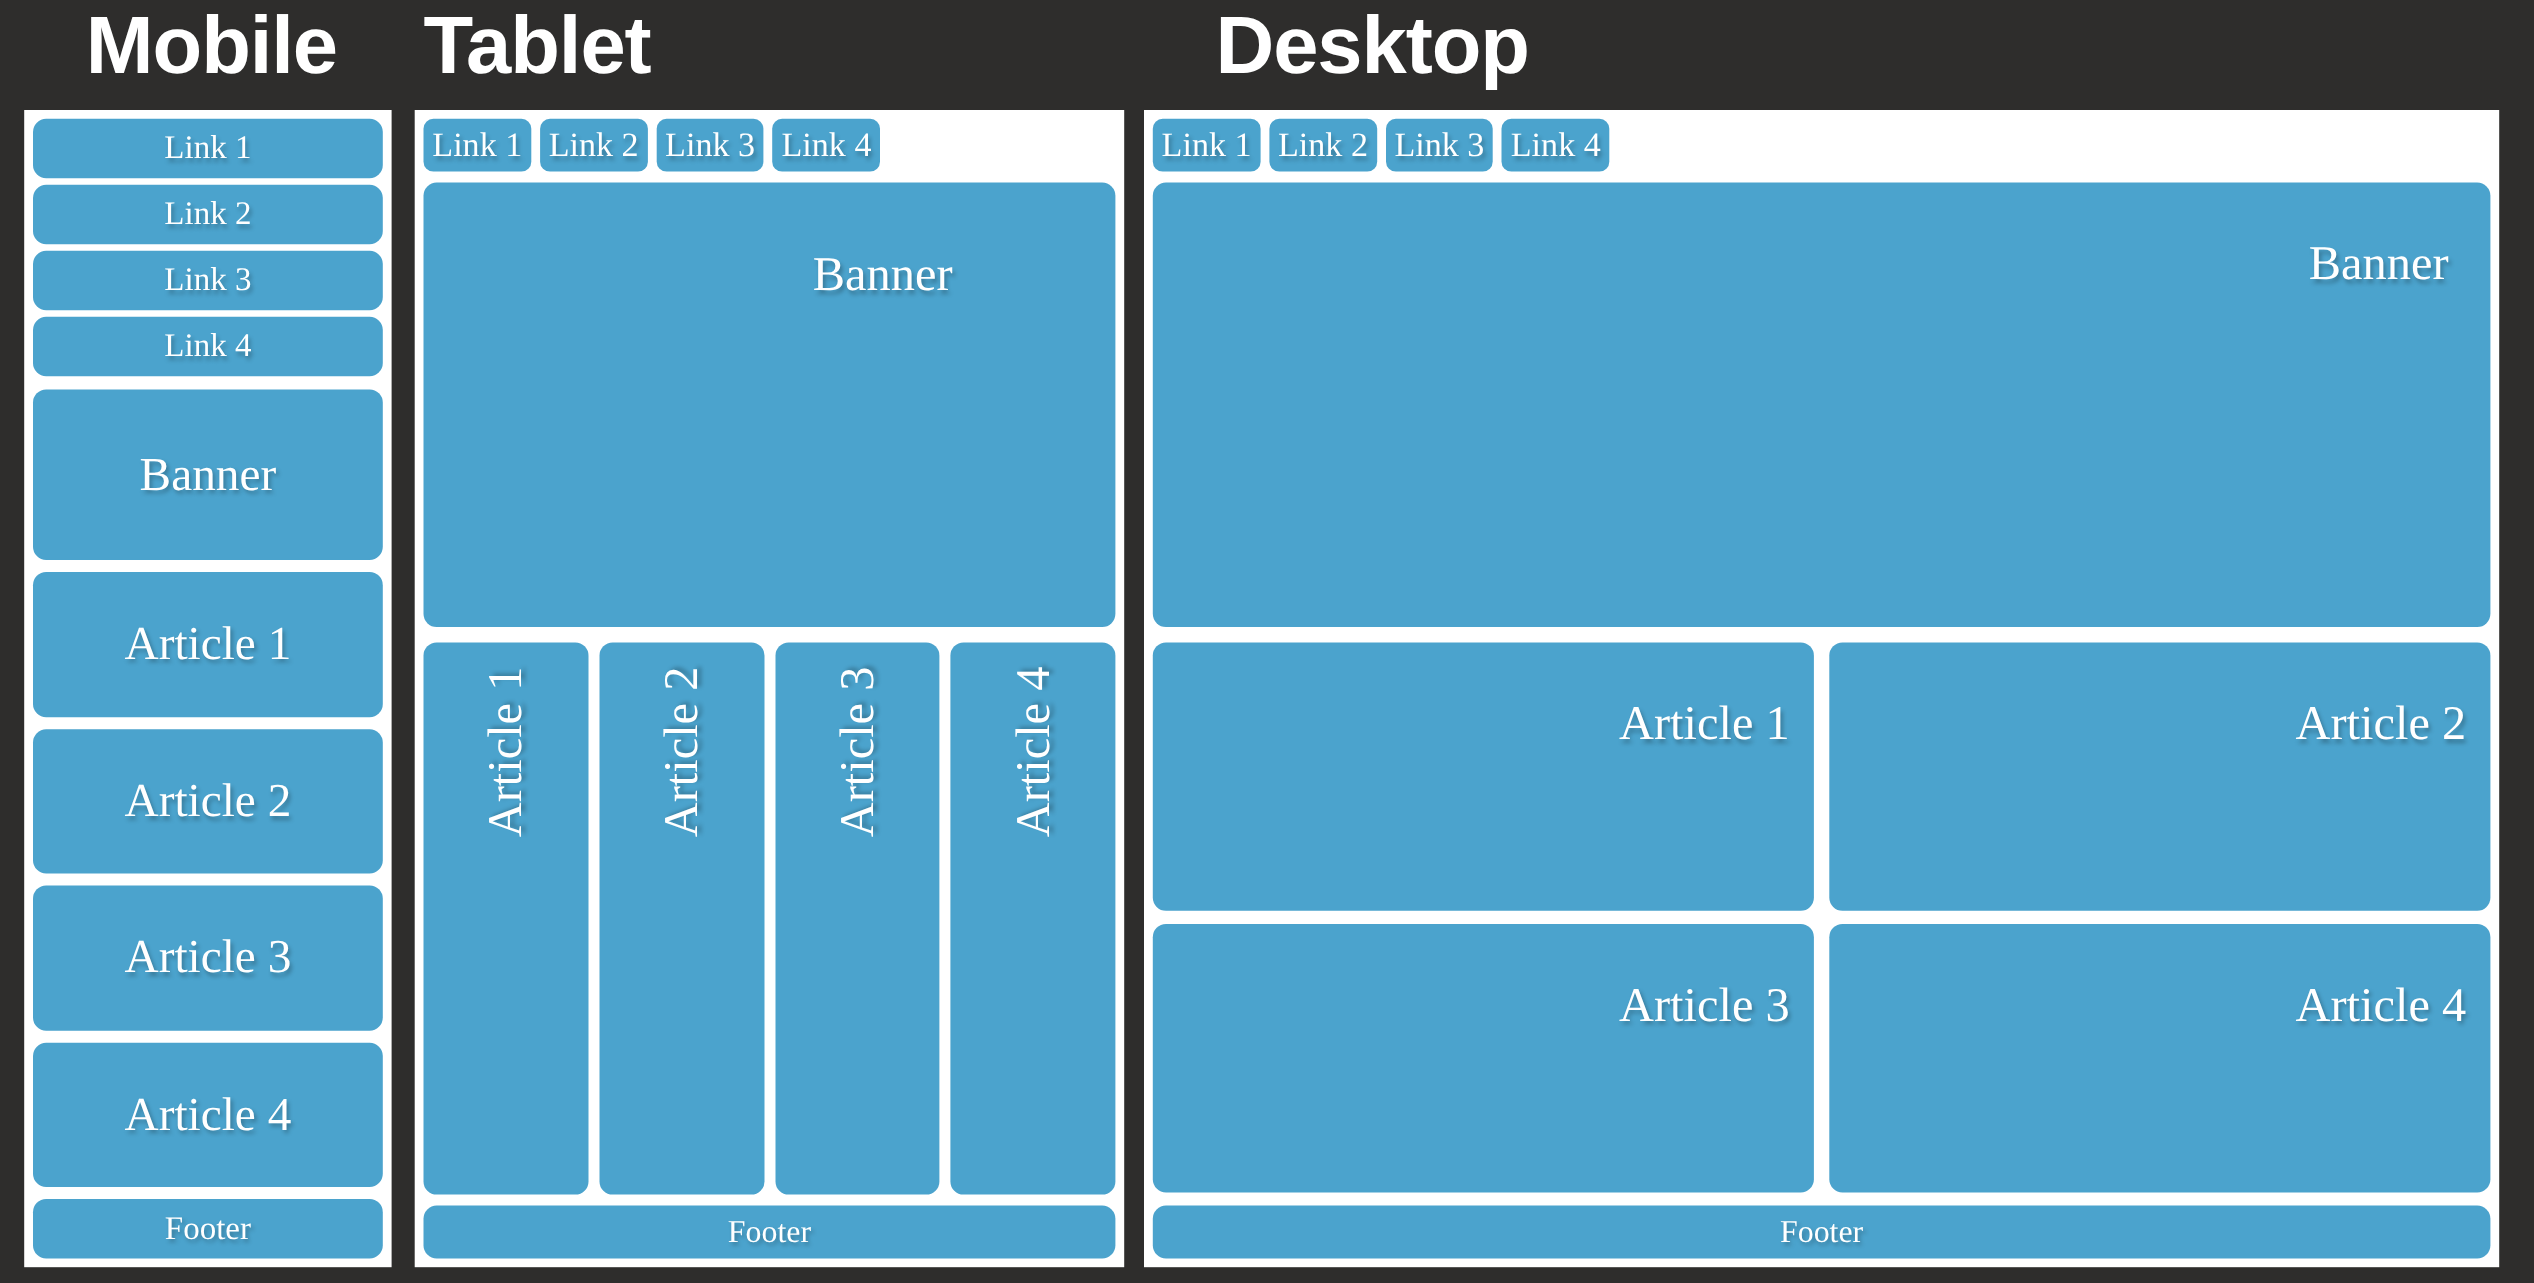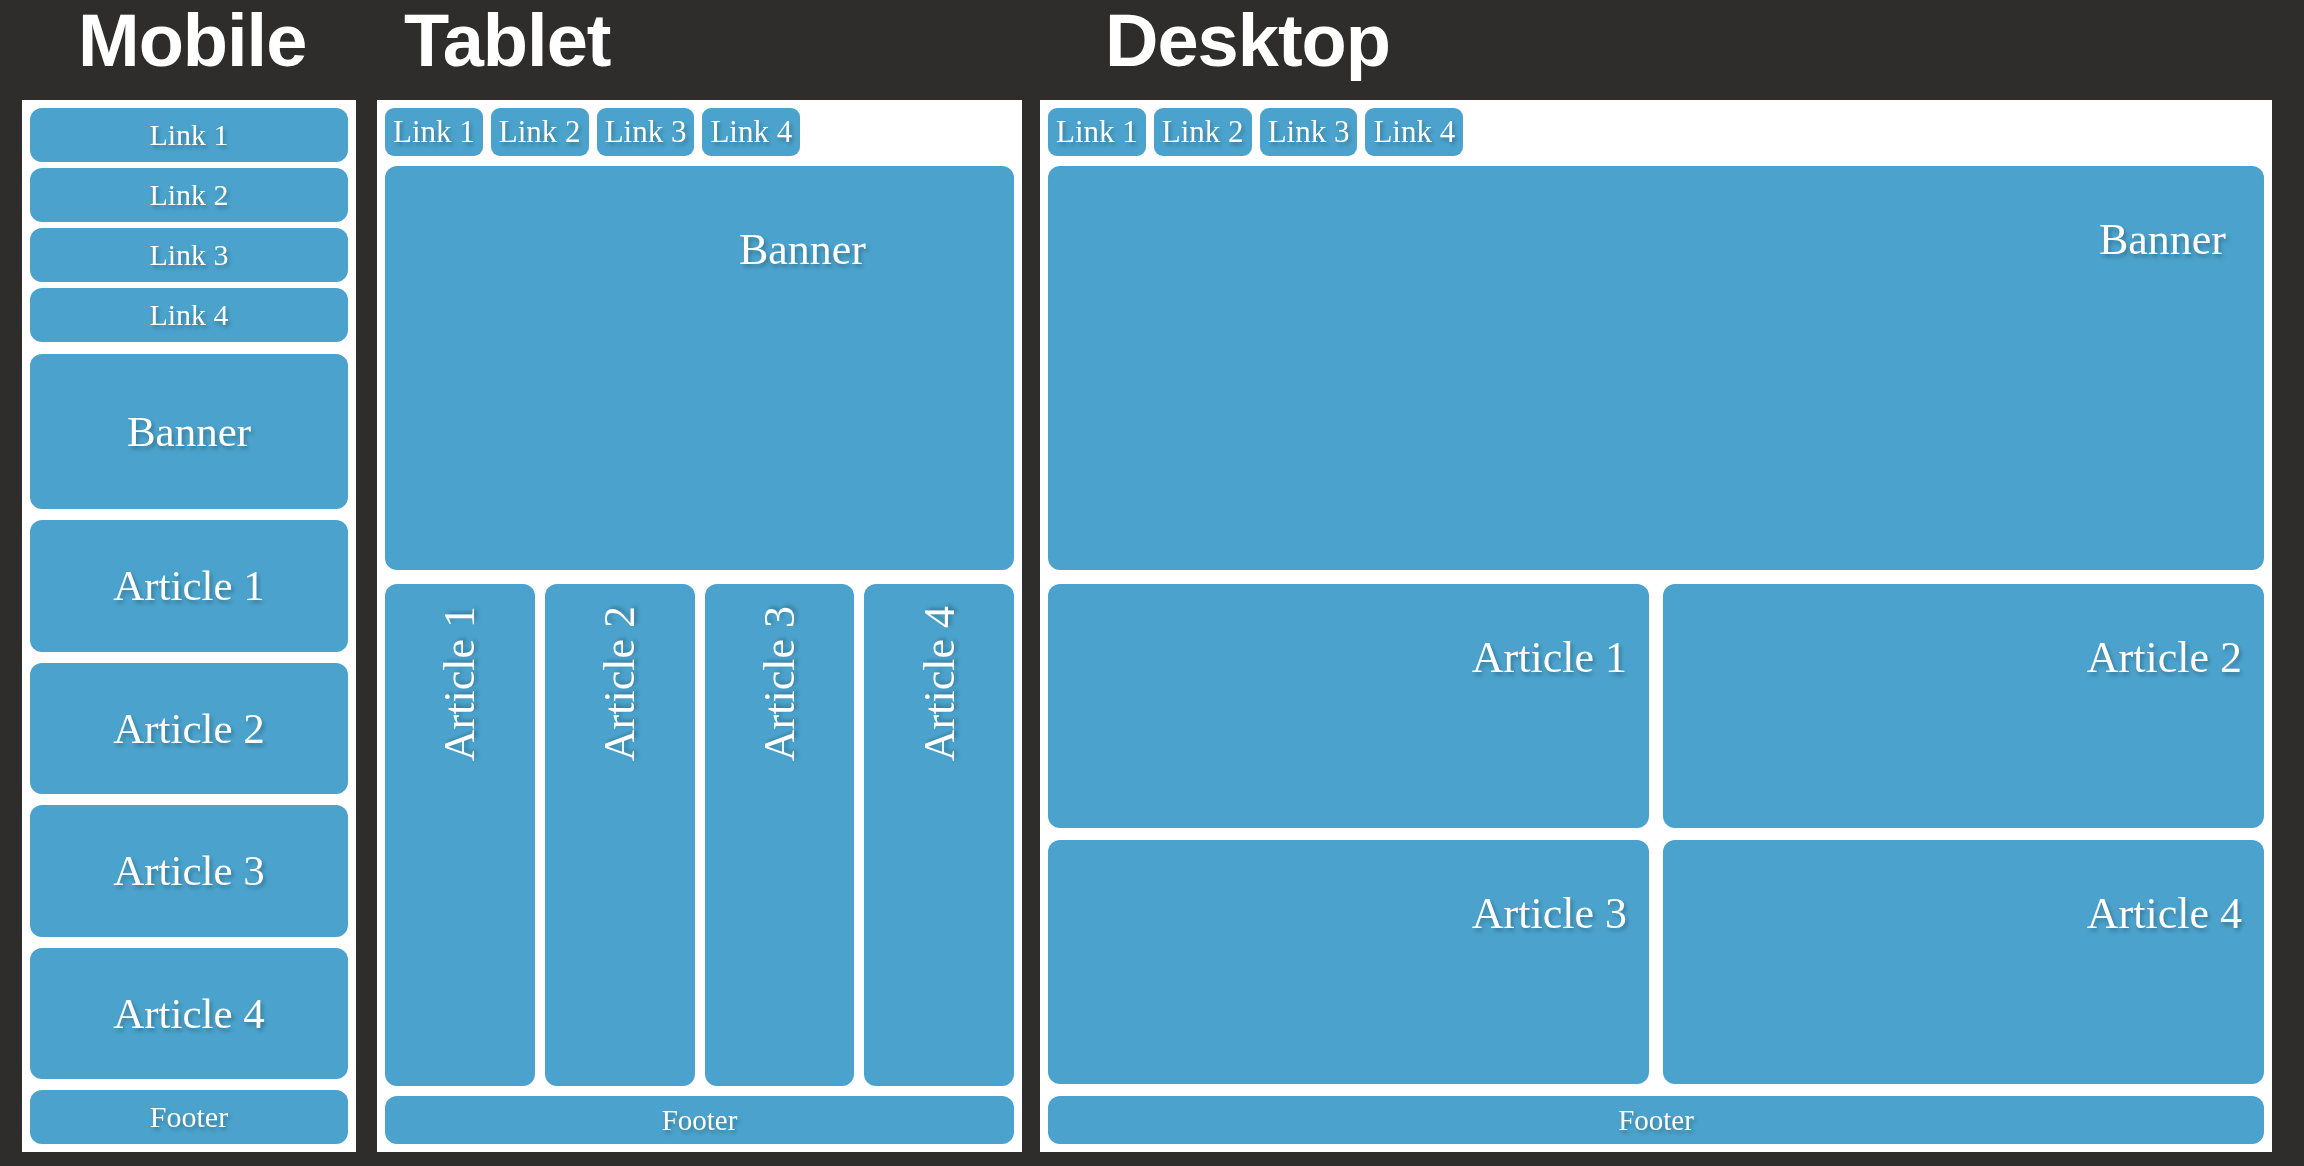--- a/index.html
+++ b/index.html
@@ -21,21 +21,21 @@
     position: absolute;
     color: #ffffff;
     font-family: "Liberation Sans", sans-serif;
     font-weight: bold;
     font-size: 74px;
     line-height: 1;
     letter-spacing: -1px;
     white-space: nowrap;
   }
   #title-mobile  { left: 30px;   top: 4px; margin-left: 48px; }
-  #title-tablet  { left: 404px;  top: 4px; }
+  #title-tablet  { left: 385px;  top: 4px; }
   #title-desktop { left: 1105px; top: 4px; text-align: right; }
 
   
   .panel {
     position: absolute;
     background: #ffffff;
     box-sizing: border-box;
   }
   #panel-mobile  { left: 22px;   top: 100px; width: 334px;  height: 1052px; }
   #panel-tablet  { left: 377px;  top: 100px; width: 645px;  height: 1052px; }

